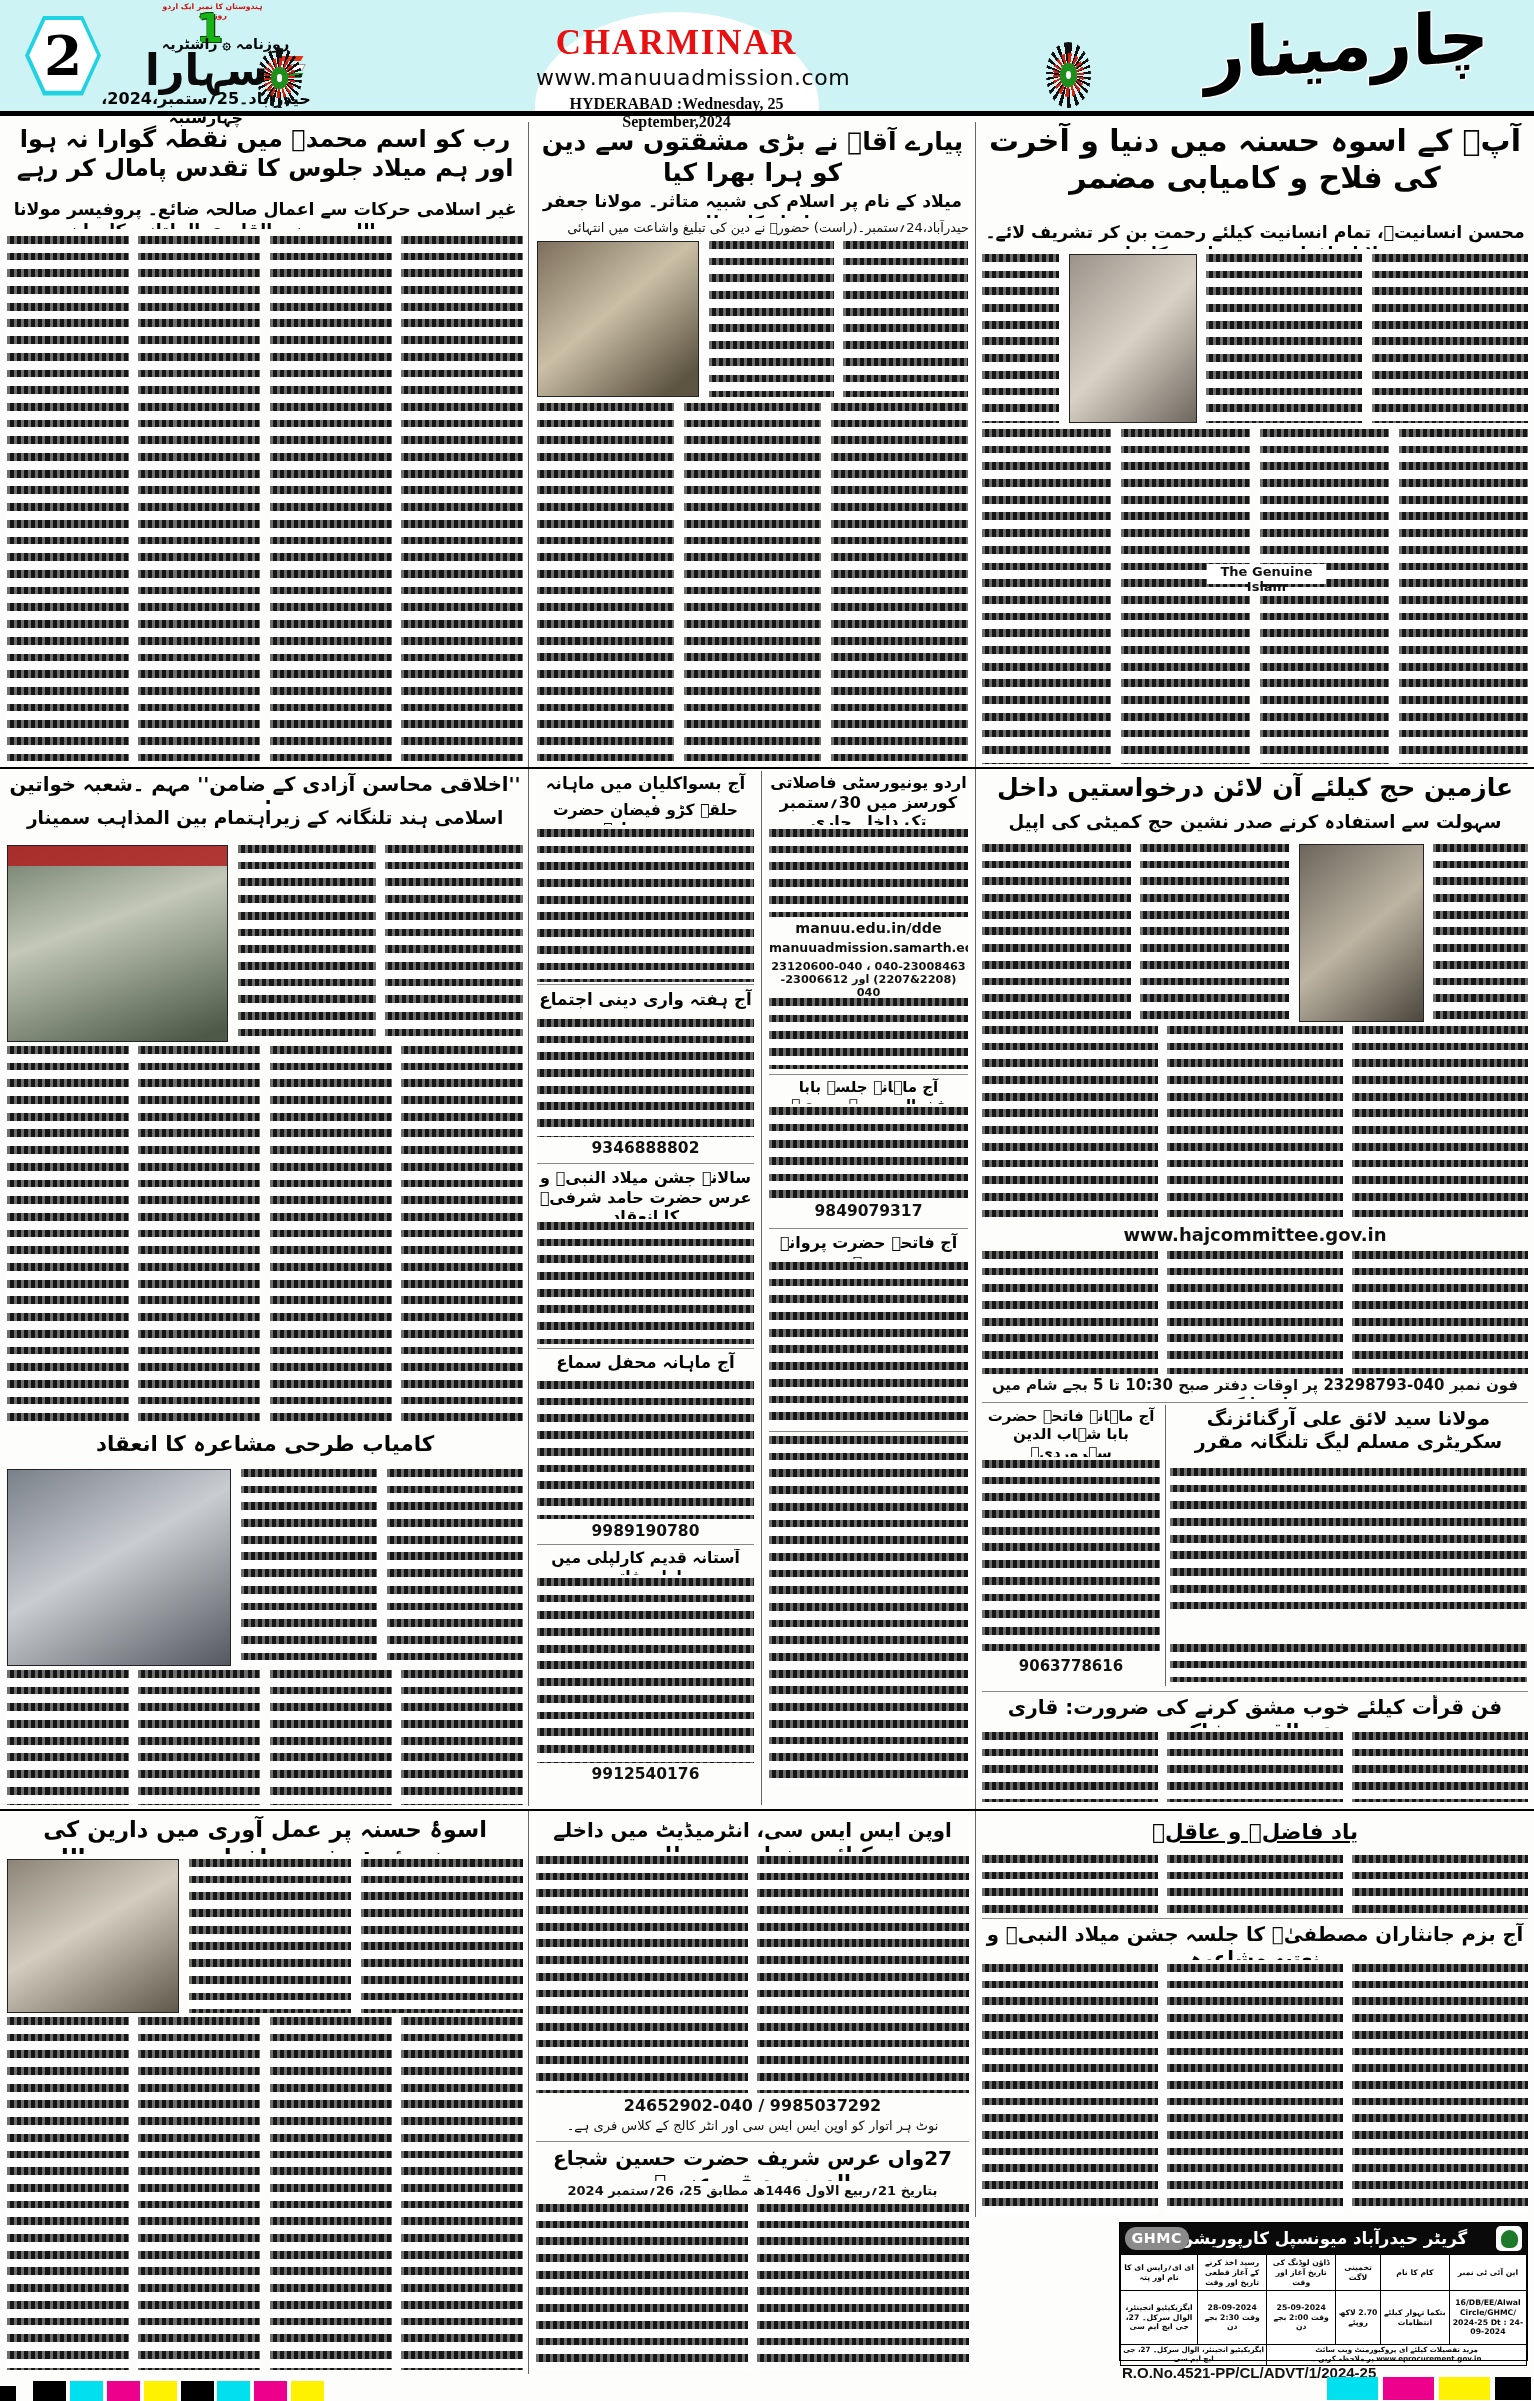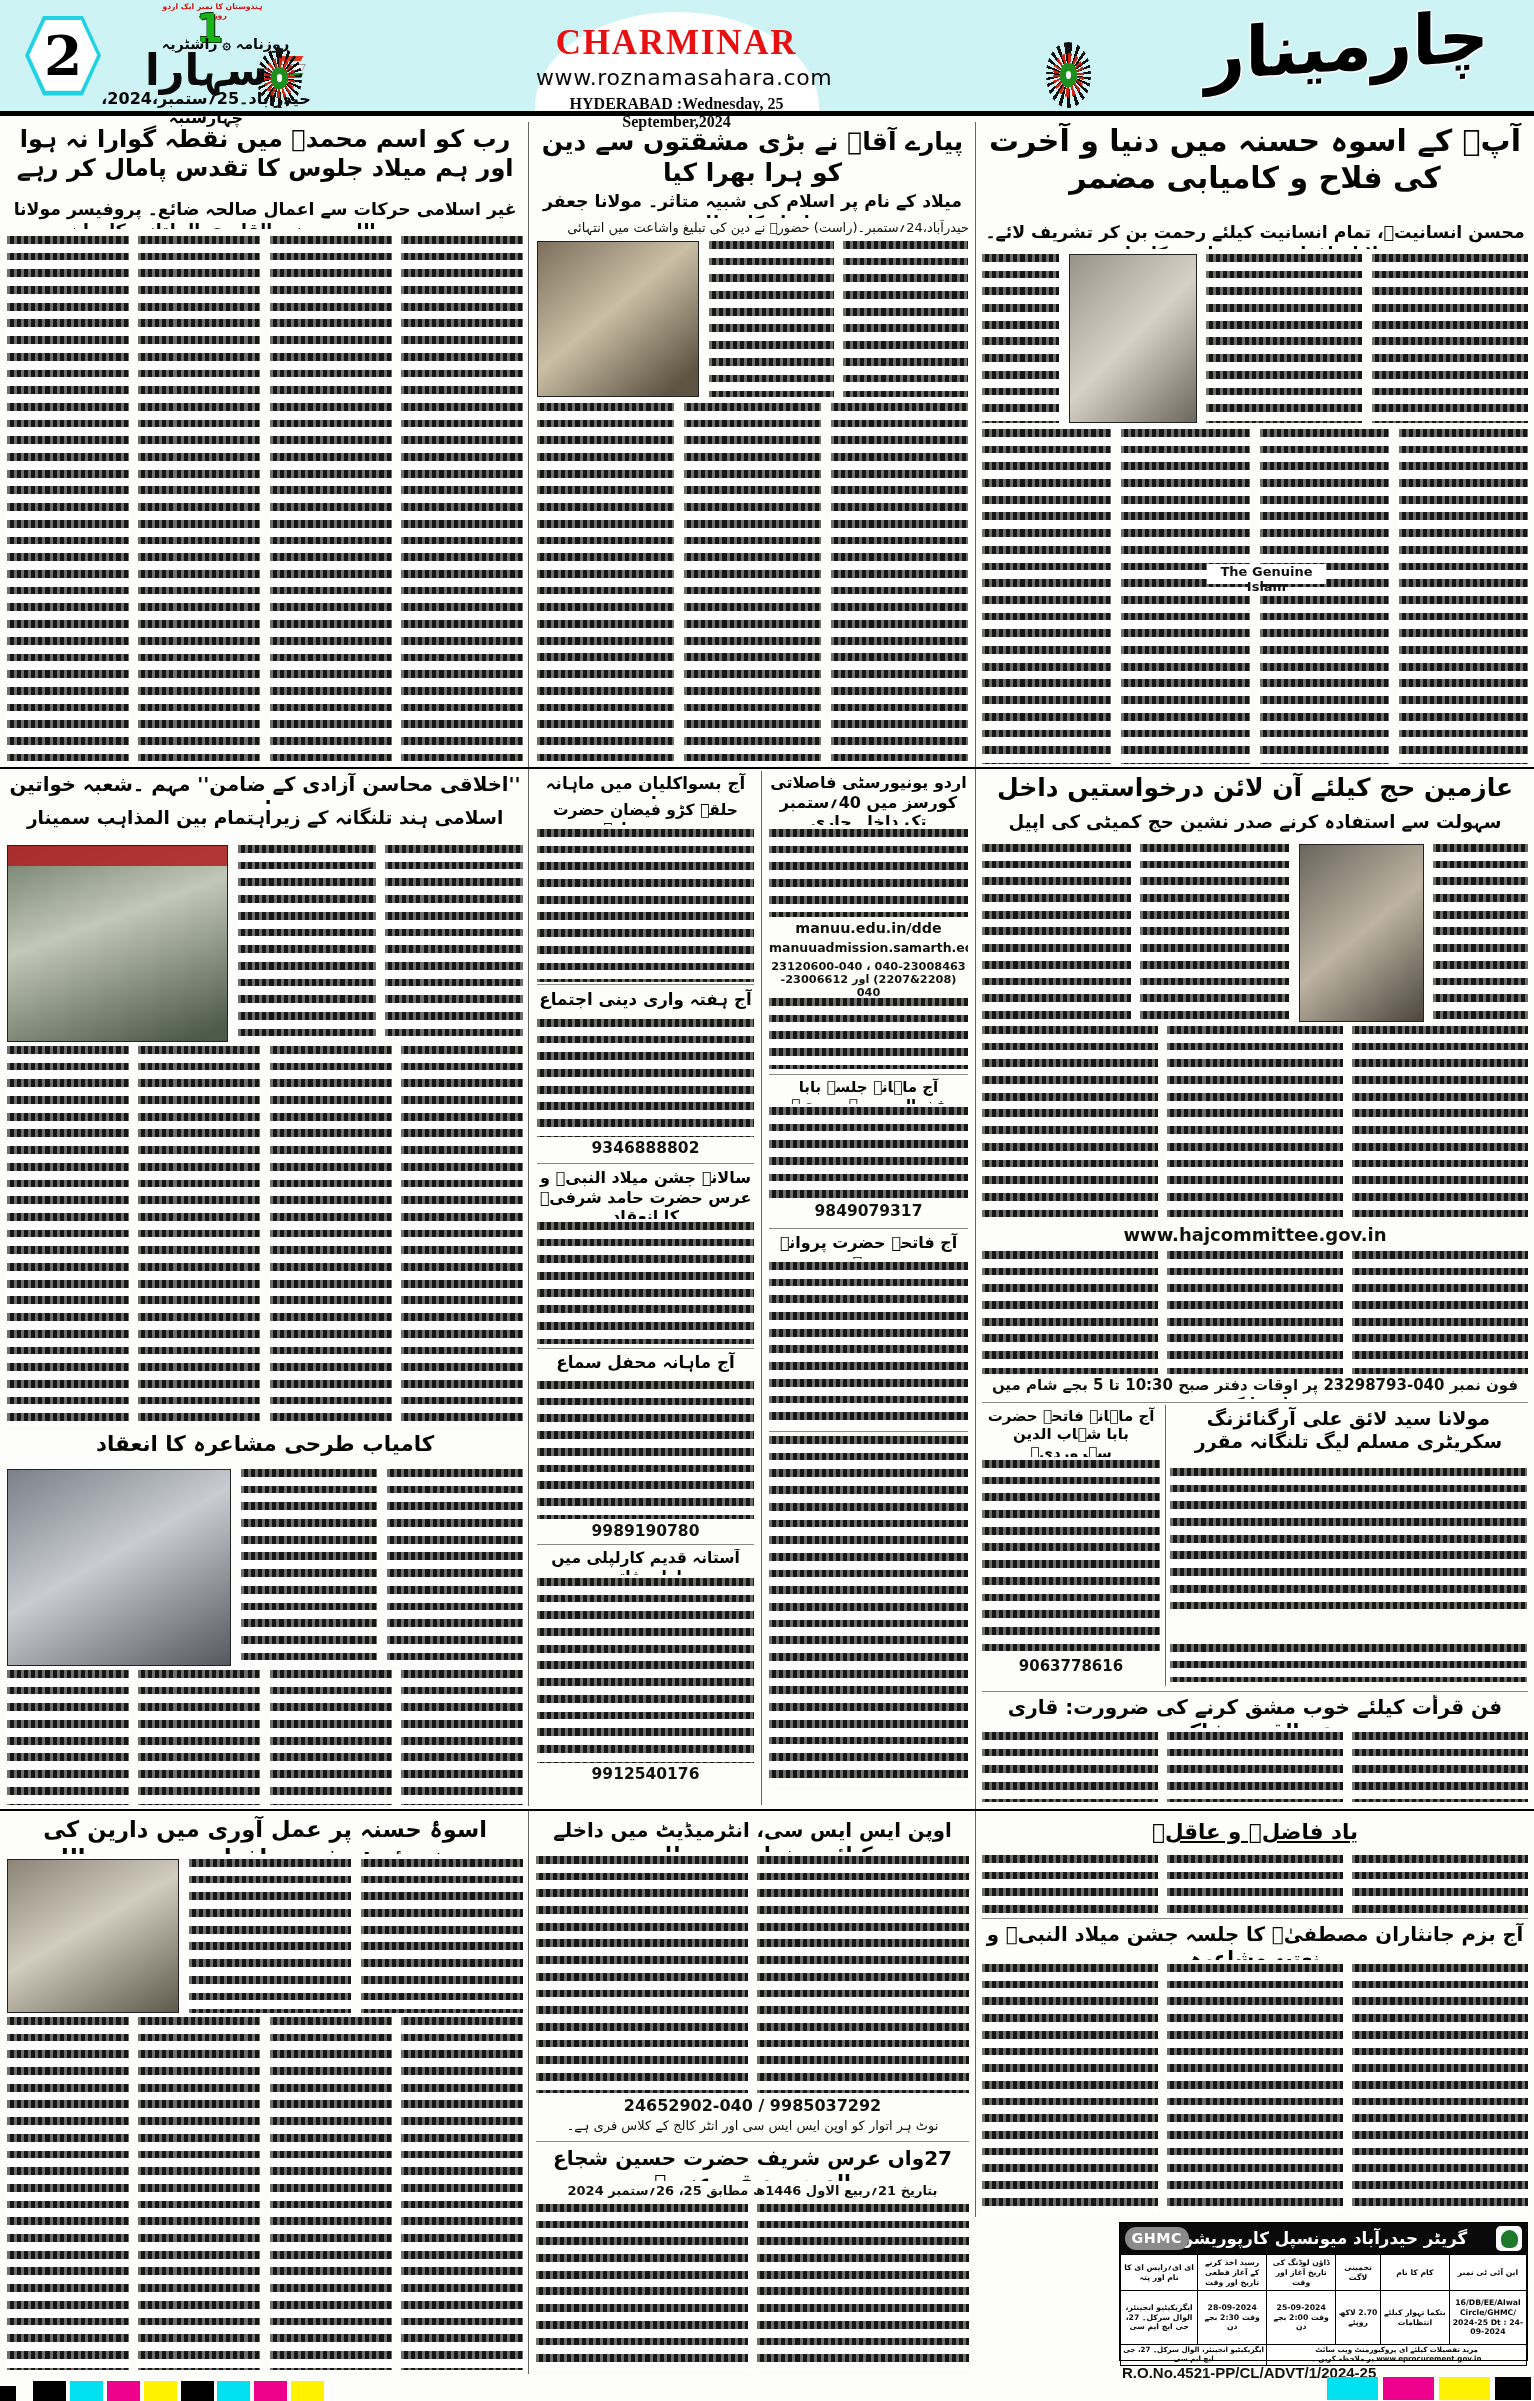--- a/index.html
+++ b/index.html
@@ -101,21 +101,21 @@
     </div>
 
     <div class="star abs" style="left:257px;top:48px;width:45px;height:60px;">
       <div class="r2"></div>
         <div class="r3"></div>
         <div class="r4"></div>
     </div>
 
     <div class="abs" style="left:536px;top:22.6px;width:281px;">
       <div class="ctitle">CHARMINAR</div>
-      <div class="csite" style="margin-top:2.4px;">www.roznamasahara.com</div>
+      <div class="csite" style="margin-top:2.4px;">www.manuuadmission.com</div>
       <div class="cdate" style="margin-top:4.8px;">HYDERABAD  :Wednesday,  25 September,2024</div>
     </div>
 
     <div class="star abs" style="left:1046px;top:42px;width:45px;height:66px;">
       <div class="r2"></div>
         <div class="r3"></div>
         <div class="r4"></div>
     </div>
 
     <div class="abs callig u" style="left:1177px;top:4.8px;width:340px;height:102px;">چارمینار</div>
@@ -215,21 +215,21 @@
 
   <div class="abs hl u" style="left:537px;top:1352px;width:217px;height:26px;font-size:16.7px;">آج ماہانہ محفل سماع</div>
   <div class="txa" style="left:537px;top:1381px;width:217px;height:138px;"></div>
   <div class="contact" style="left:537px;top:1522px;width:217px;height:20px;font-size:15.5px;">9989190780</div>
   <div class="sep" style="left:537px;top:1544px;width:217px;"></div>
 
   <div class="abs hl u" style="left:537px;top:1549px;width:217px;height:26px;font-size:15.5px;">آستانہ قدیم کارلپلی میں ماہانہ فاتحہ</div>
   <div class="txa" style="left:537px;top:1578px;width:217px;height:185px;"></div>
   <div class="contact" style="left:537px;top:1765px;width:217px;height:20px;font-size:15.5px;">9912540176</div>
 
-  <div class="abs hl u" style="left:769px;top:773px;width:199px;height:52px;font-size:16px;">اردو یونیورسٹی فاصلاتی کورسز میں 40؍ستمبر تک داخلے جاری</div>
+  <div class="abs hl u" style="left:769px;top:773px;width:199px;height:52px;font-size:16px;">اردو یونیورسٹی فاصلاتی کورسز میں 30؍ستمبر تک داخلے جاری</div>
   <div class="txa" style="left:769px;top:829px;width:199px;height:88px;"></div>
   <div class="weblink" style="left:769px;top:920px;width:199px;height:19px;font-size:14.3px;">manuu.edu.in/dde</div>
   <div class="weblink" style="left:769px;top:940px;width:199px;height:19px;font-size:12.5px;">manuuadmission.samarth.edu.in</div>
   <div class="contact u" style="left:769px;top:960px;width:199px;height:36px;font-size:11.3px;">040-23008463 ، 23120600-040 (2208&amp;2207) اور 23006612-040</div>
   <div class="txa" style="left:769px;top:998px;width:199px;height:71px;"></div>
   <div class="sep" style="left:769px;top:1074px;width:199px;"></div>
 
   <div class="abs hl u" style="left:769px;top:1078px;width:199px;height:26px;font-size:15px;">آج ماہانہ جلسہ بابا فخرالدین سہروردیؒ</div>
   <div class="txa" style="left:769px;top:1107px;width:199px;height:93px;"></div>
   <div class="contact" style="left:769px;top:1202px;width:199px;height:20px;font-size:15.5px;">9849079317</div>

